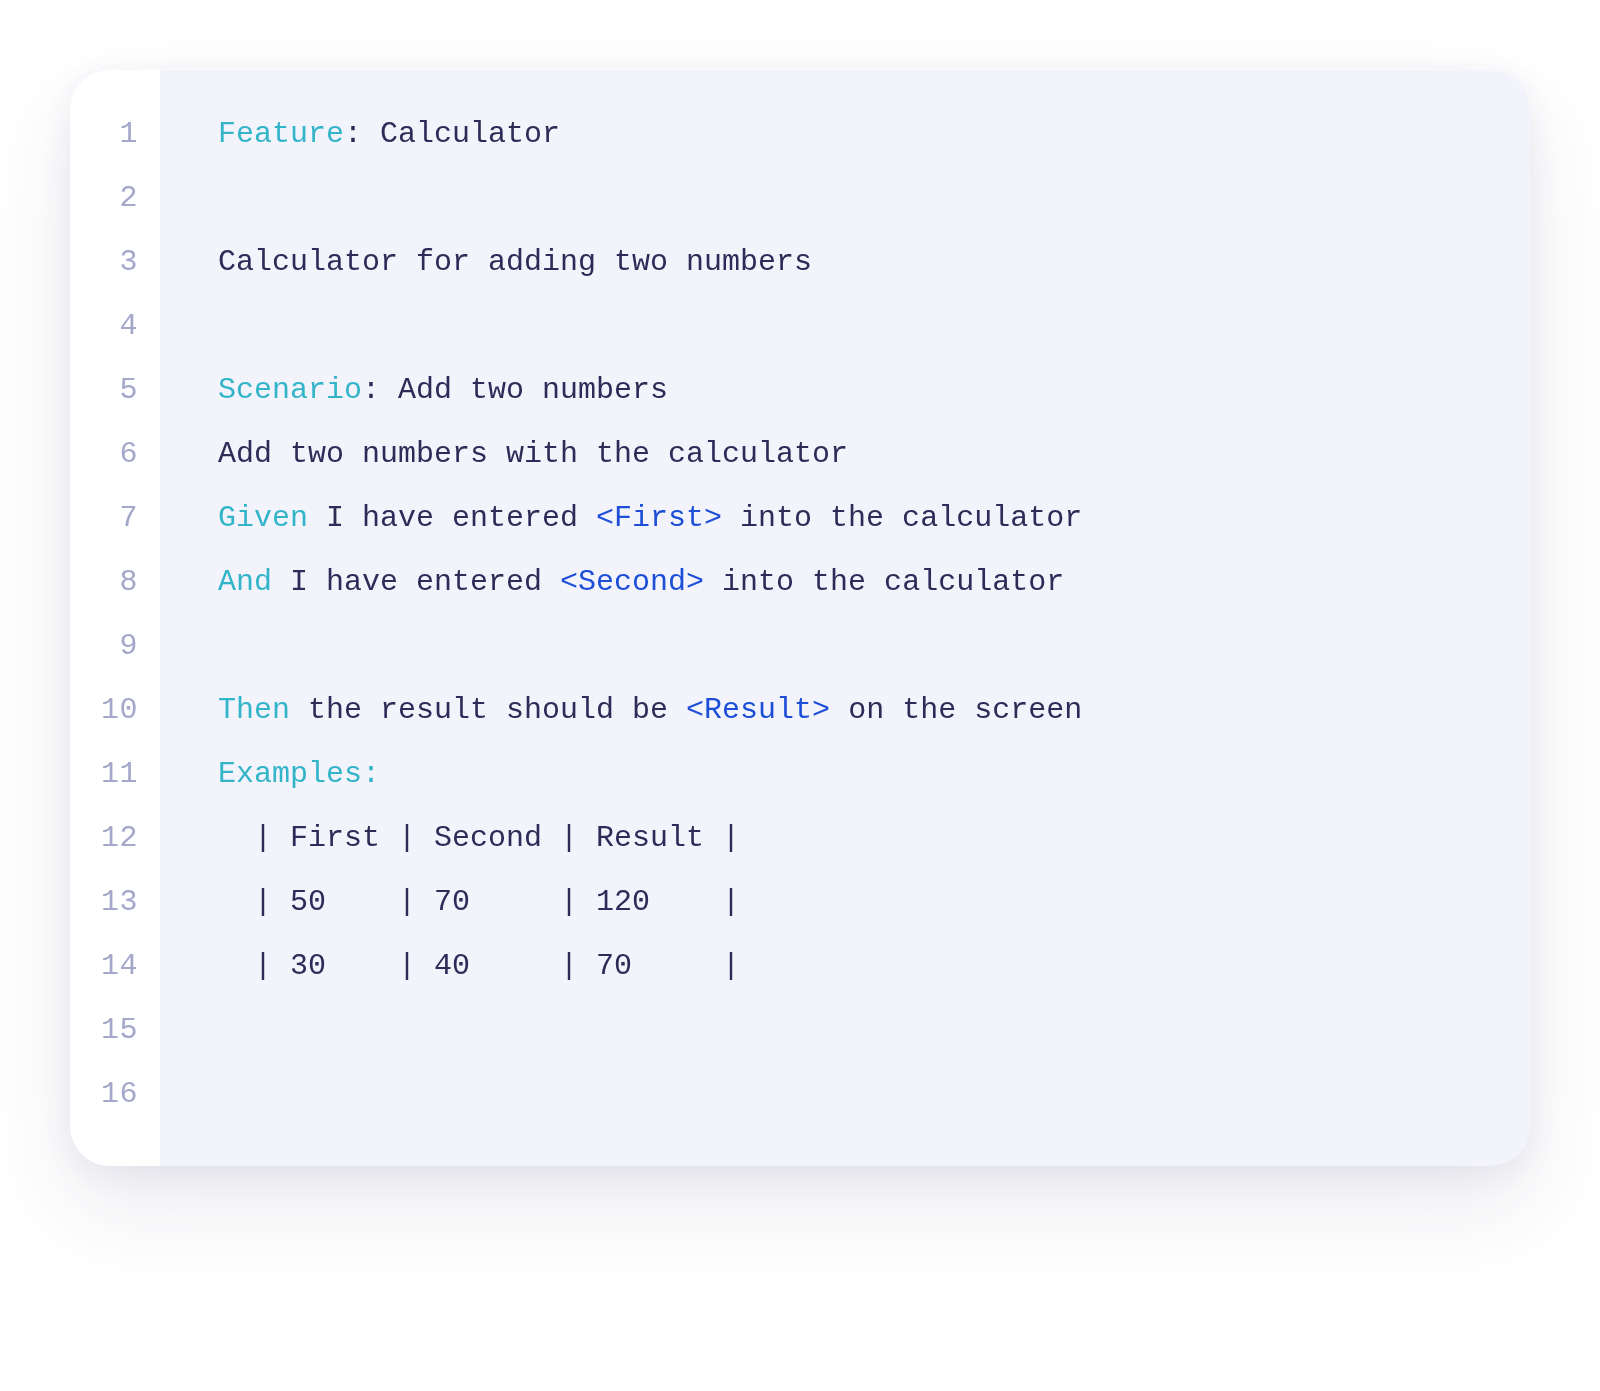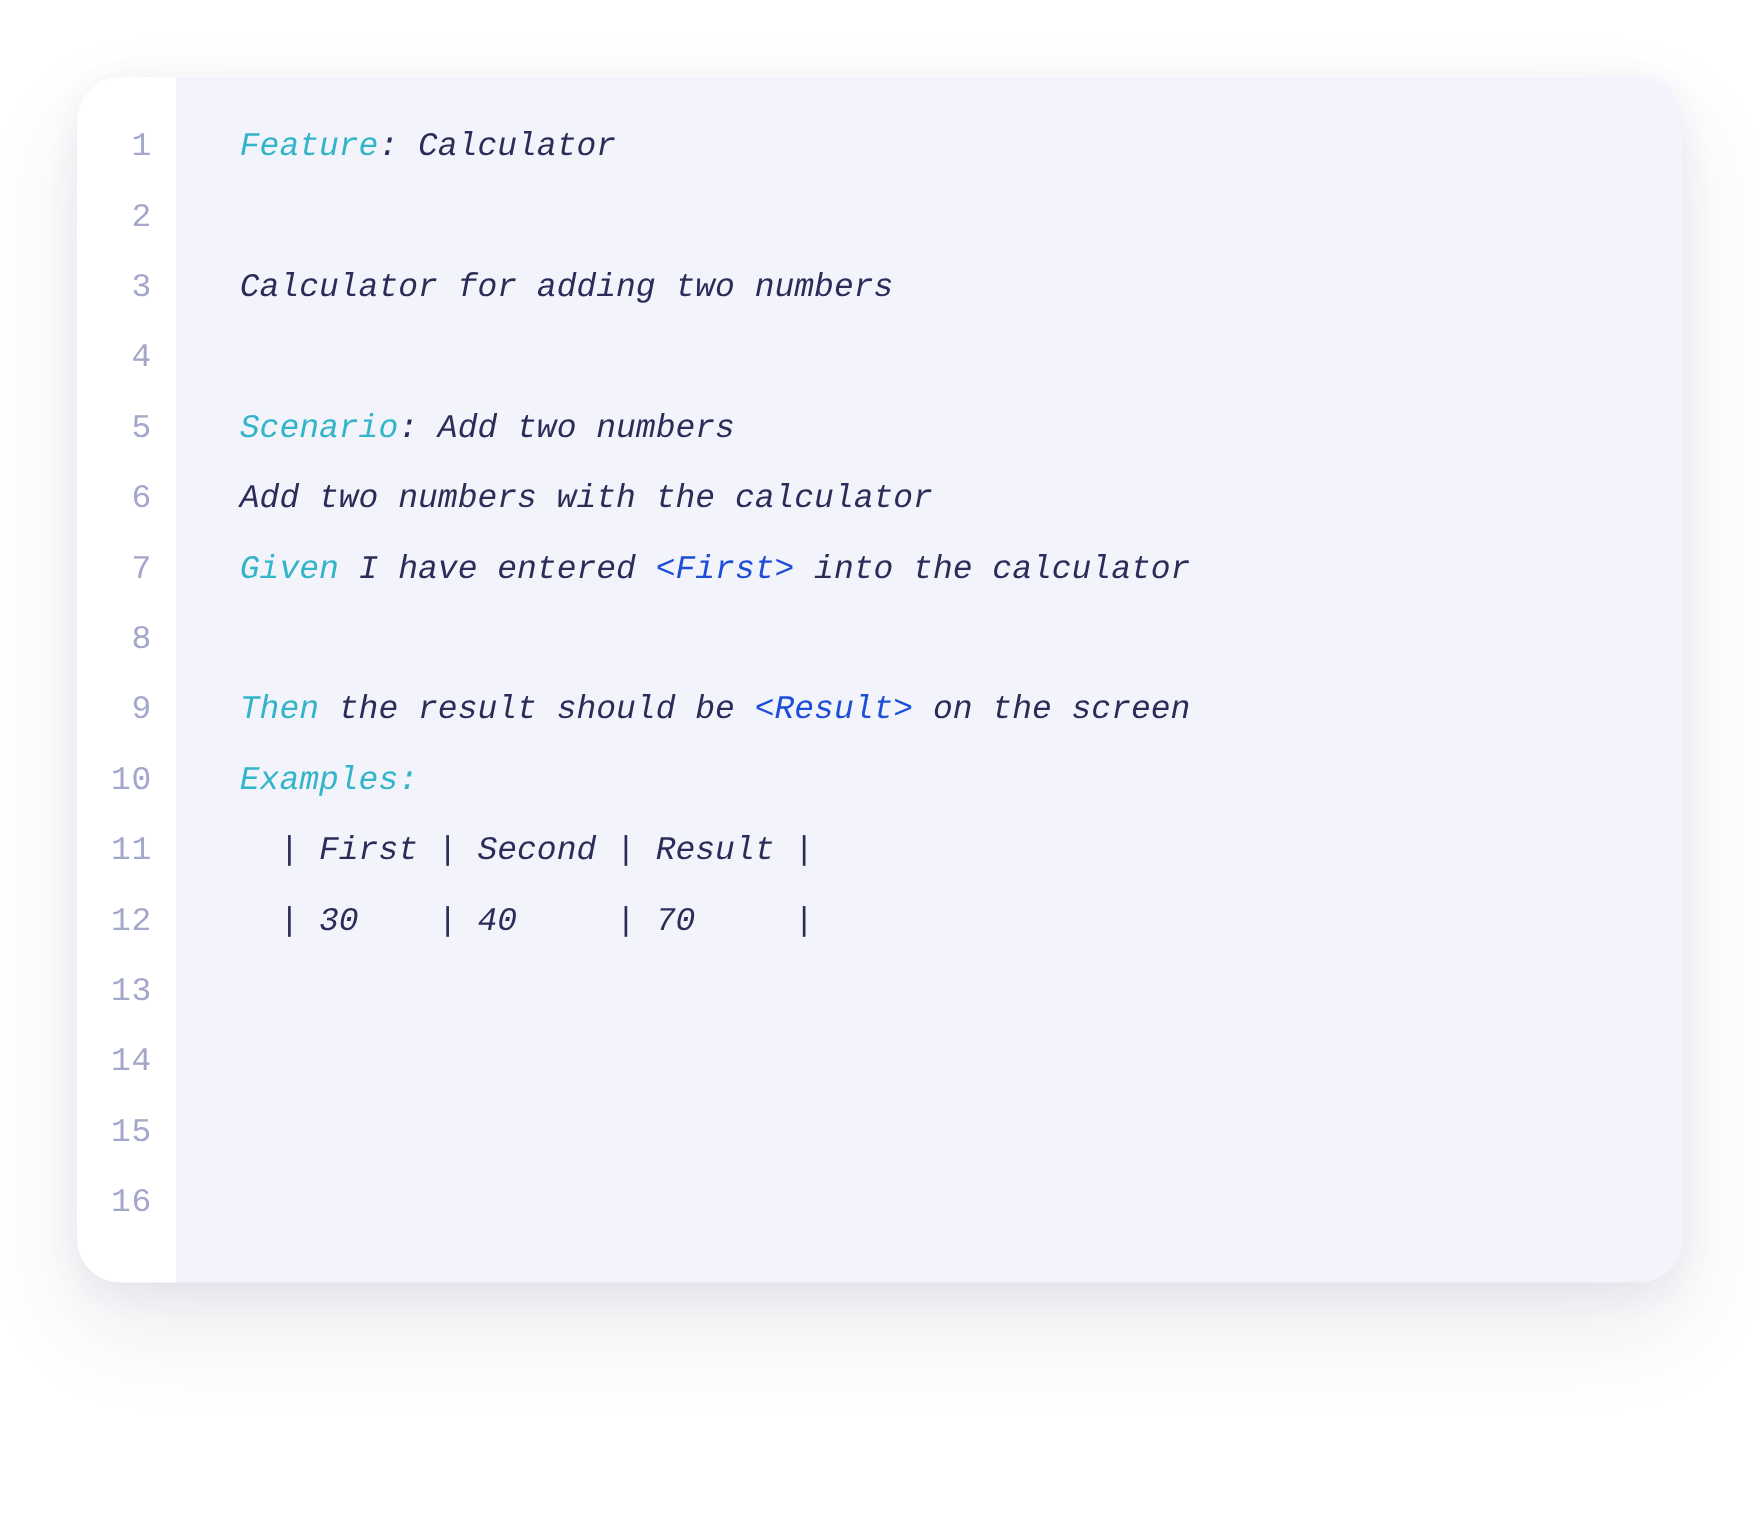--- a/index.html
+++ b/index.html
@@ -48,21 +48,20 @@
   }
   .gutter .line-row {
     padding-right: 22px;
     color: #a3a7c9;
     justify-content: flex-end;
     letter-spacing: 0.5px;
   }
   .code-line {
     white-space: pre;
     color: #2d2c58;
-    font-style: italic;
   }
   .kw    { color: #32b4c9; }
   .txt   { color: #2d2c58; }
   .param { color: #1d4ed8; }
 </style>
 </head>
 <body>
 
 <div class="card">
   <div class="gutter" id="gutter">
@@ -99,28 +98,34 @@
       <div class="line-row">
         <span class="code-line"><span class="kw">Scenario</span><span class="txt">: Add two numbers</span></span>
       </div>
       <div class="line-row">
         <span class="code-line"><span class="txt">Add two numbers with the calculator</span></span>
       </div>
       <div class="line-row">
         <span class="code-line"><span class="kw">Given</span><span class="txt"> I have entered </span><span class="param">&lt;First&gt;</span><span class="txt"> into the calculator</span></span>
       </div>
       <div class="line-row">
+        <span class="code-line"><span class="kw">And</span><span class="txt"> I have entered </span><span class="param">&lt;Second&gt;</span><span class="txt"> into the calculator</span></span>
+      </div>
+      <div class="line-row">
         <span class="code-line"></span>
       </div>
       <div class="line-row">
         <span class="code-line"><span class="kw">Then</span><span class="txt"> the result should be </span><span class="param">&lt;Result&gt;</span><span class="txt"> on the screen</span></span>
       </div>
       <div class="line-row">
         <span class="code-line"><span class="kw">Examples:</span></span>
       </div>
       <div class="line-row">
         <span class="code-line"><span class="txt">  | First | Second | Result |</span></span>
       </div>
       <div class="line-row">
+        <span class="code-line"><span class="txt">  | 50    | 70     | 120    |</span></span>
+      </div>
+      <div class="line-row">
         <span class="code-line"><span class="txt">  | 30    | 40     | 70     |</span></span>
       </div>
     </div>
 </div>
 
 </body></html>

